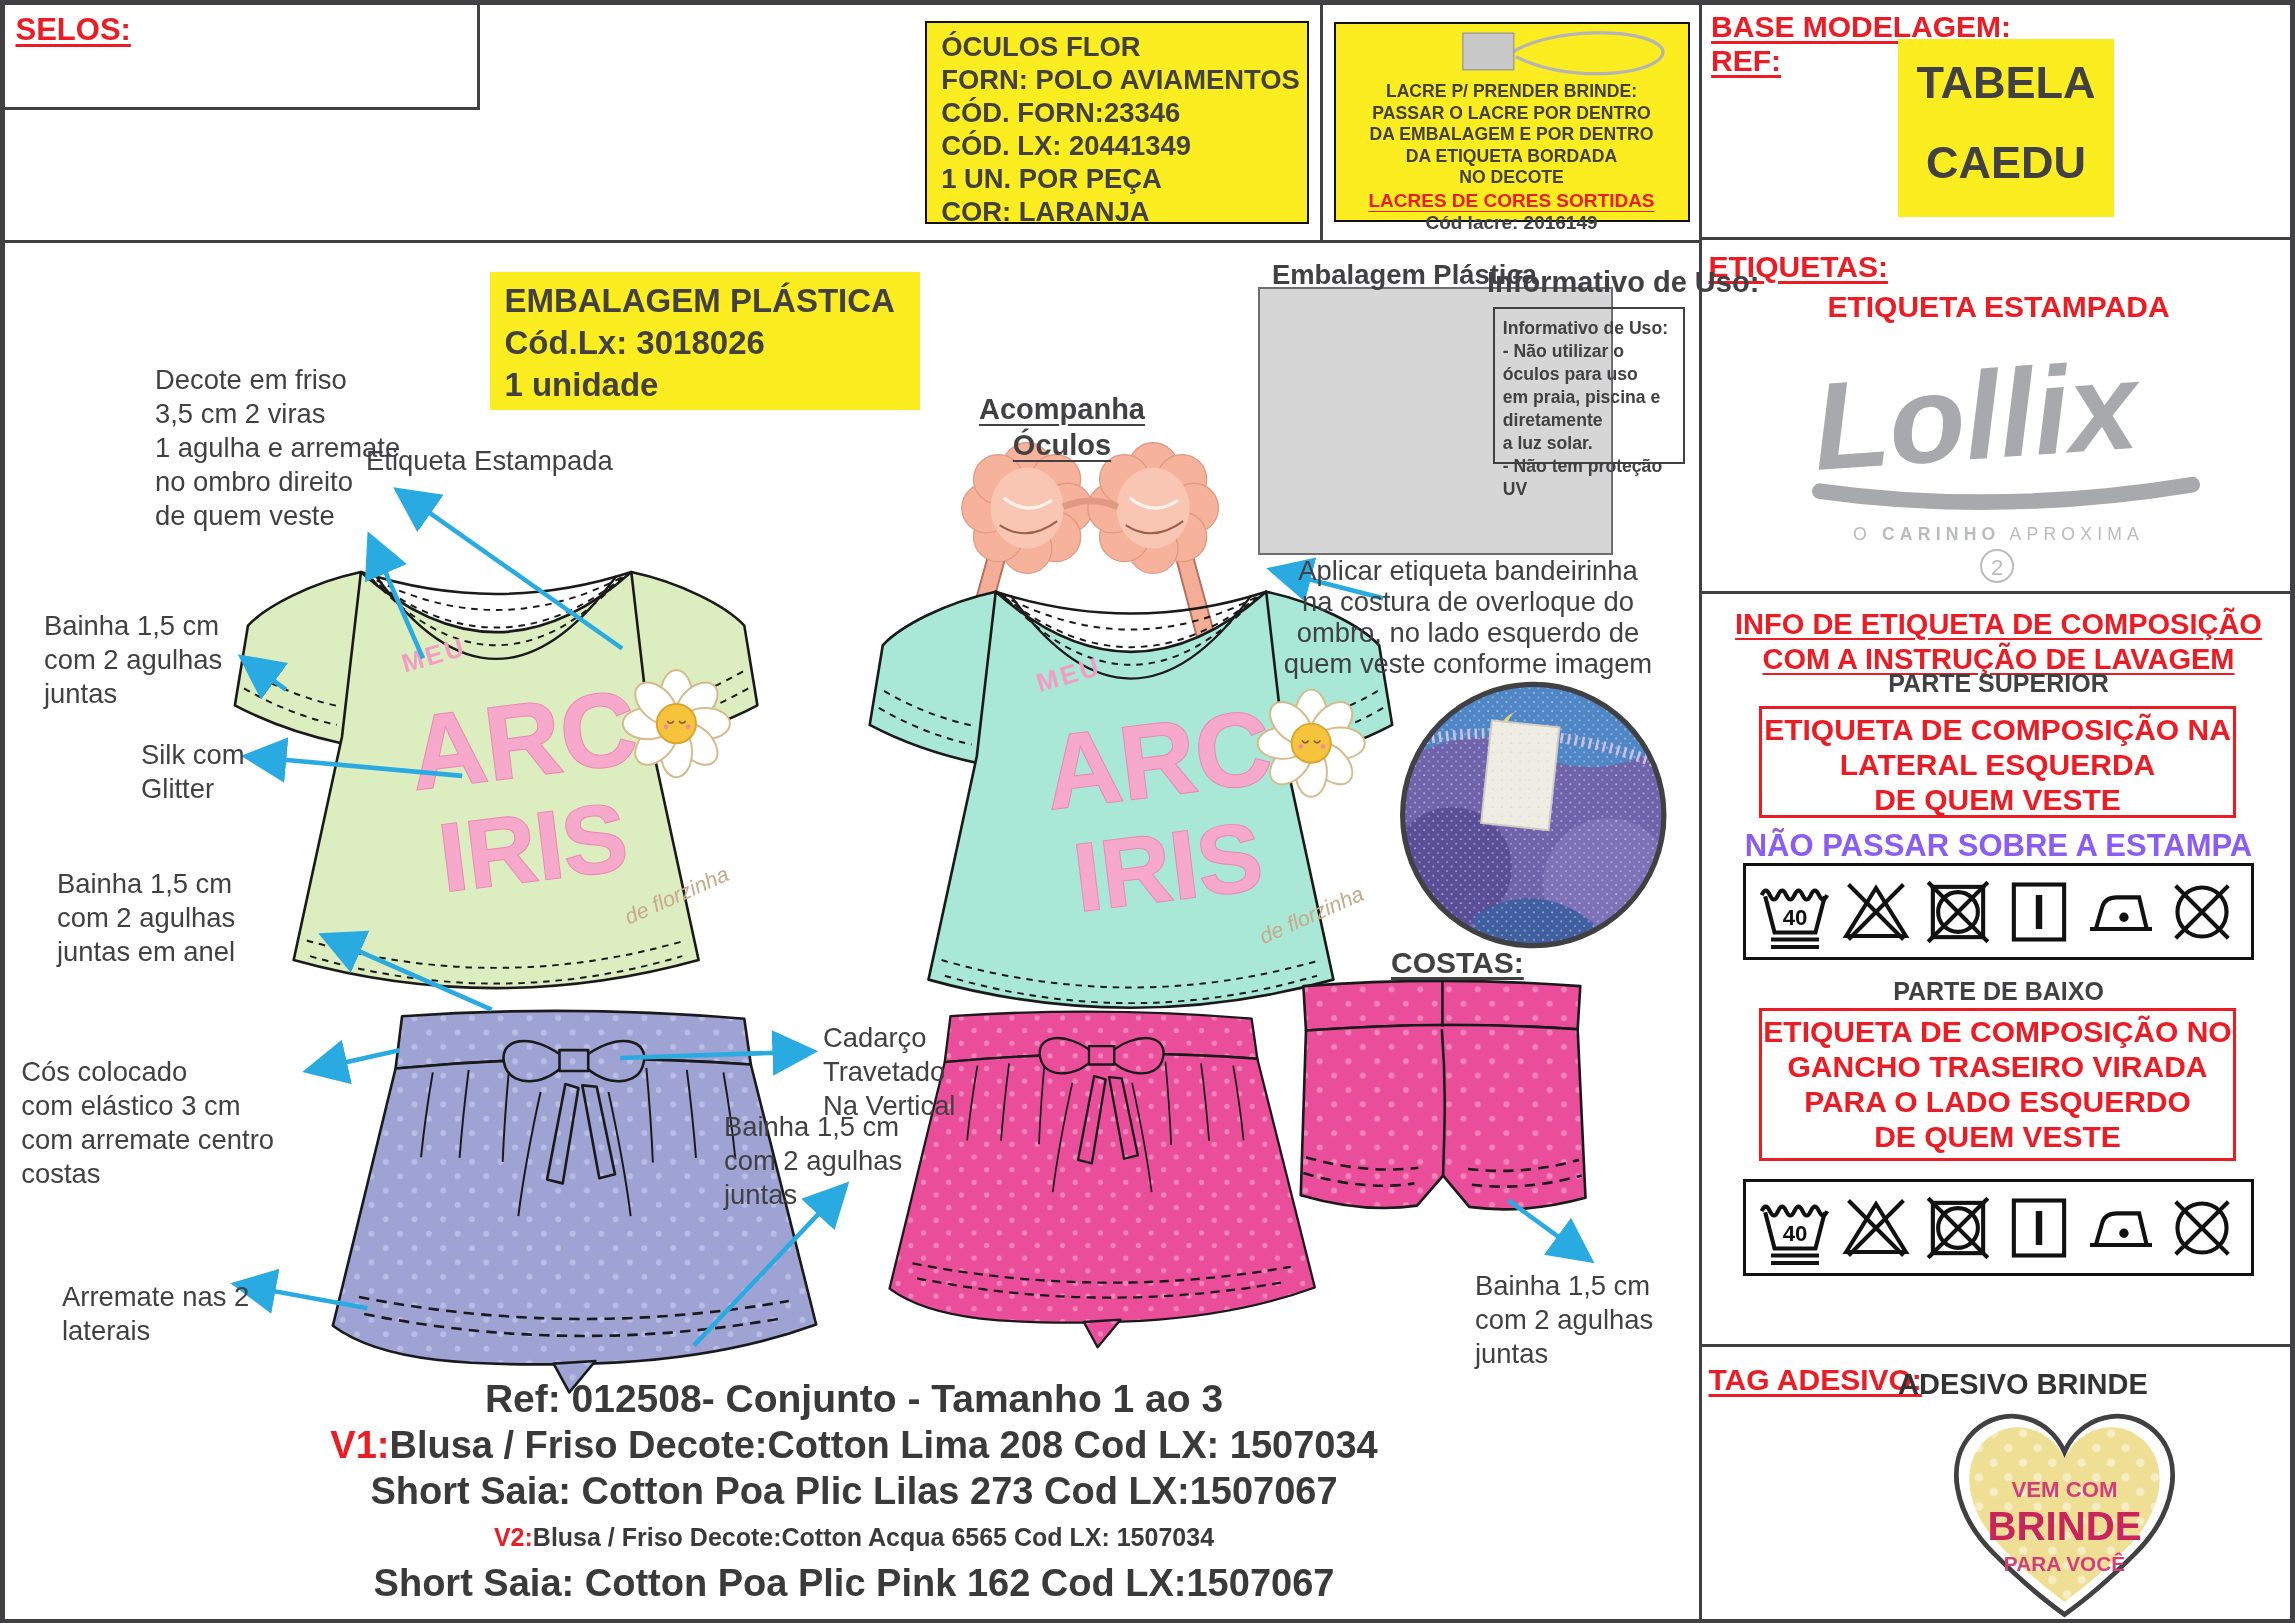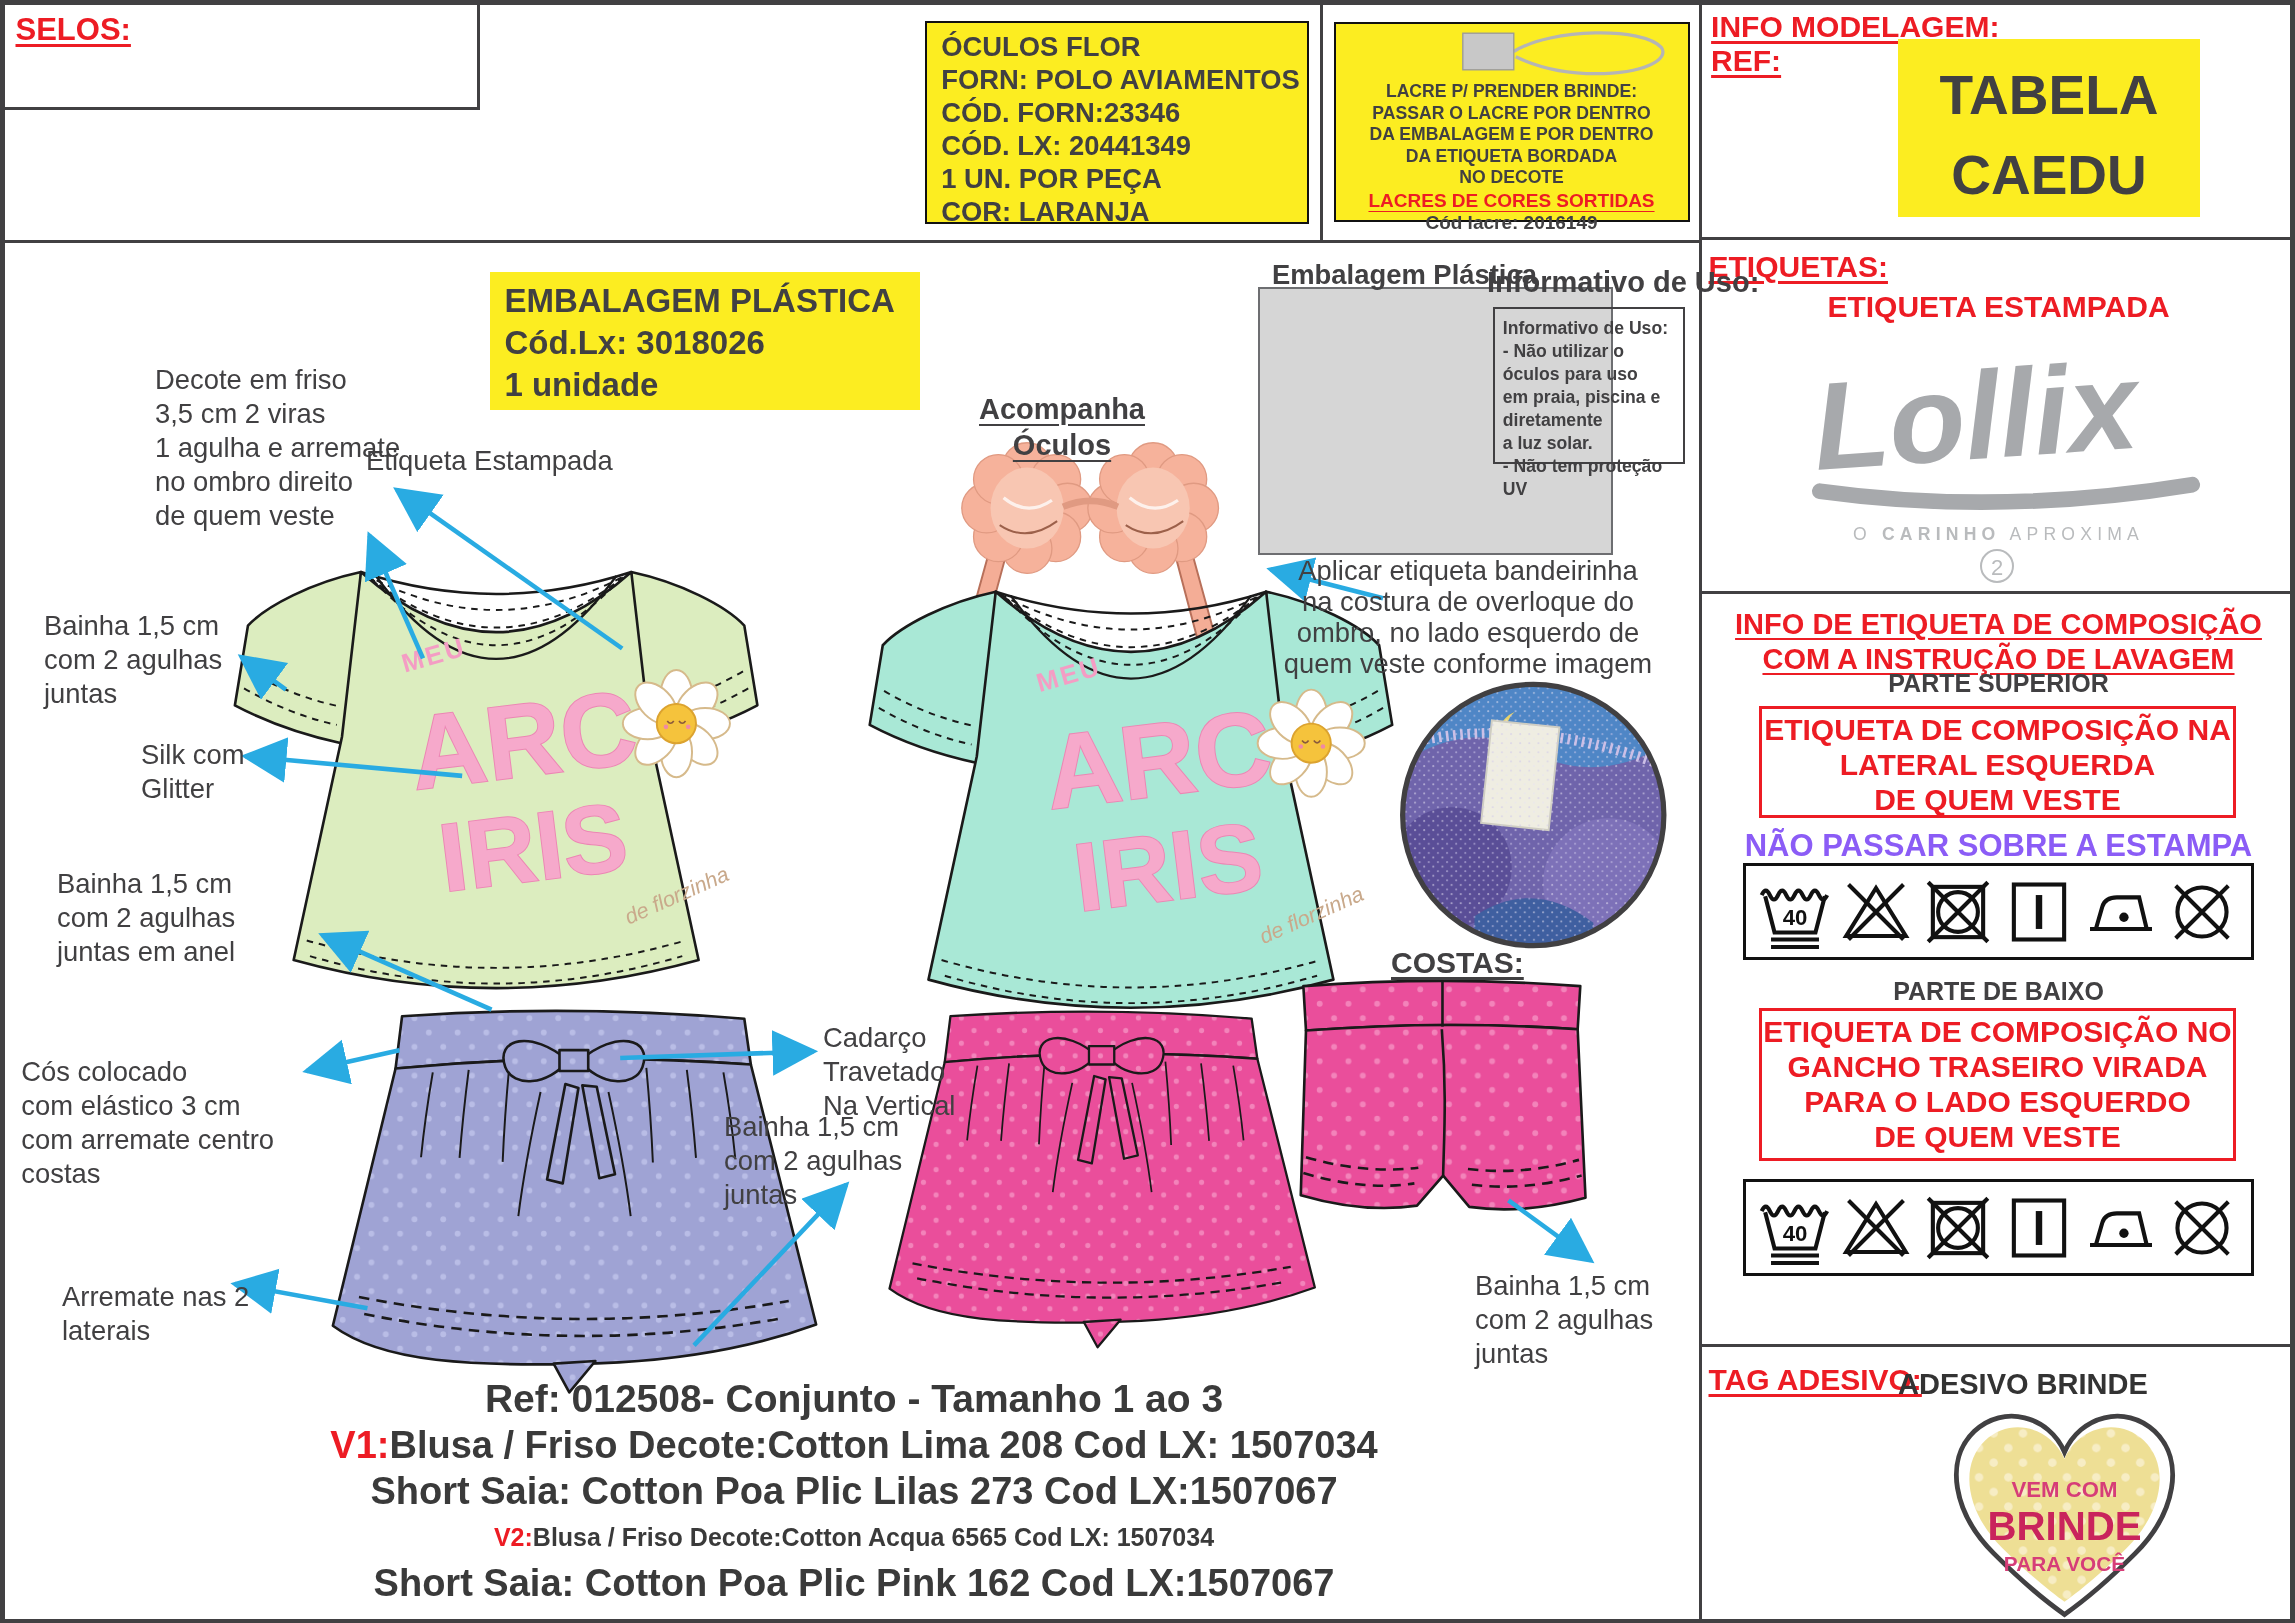--- a/index.html
+++ b/index.html
@@ -56,23 +56,23 @@
       <div class="rtitle" style="font-size:19px;line-height:23.5px">LACRES DE CORES SORTIDAS</div>
       <div class="b" style="font-size:19px">Cód lacre: 2016149</div>
     </div>
   </div>
 
   <div class="abs" style="left:0;top:235px;width:1694px;height:3.3px;background:#414042"></div>
 
   <div class="cell" style="left:1694px;top:0;width:596px;height:1614px;border-left:3.3px solid #414042">
 
     <div class="cell" style="left:0;top:0;width:593px;height:235px;border-bottom:3.3px solid #414042;padding:5.2px 9.1px">
-      <div class="rtitle" style="font-size:30px">INFO MODELAGEM:</div>
+      <div class="rtitle" style="font-size:30px">BASE MODELAGEM:</div>
       <div class="rtitle" style="font-size:30px">REF:</div>
-      <div class="yellow pre b ctr" style="position:absolute;left:196px;top:34px;width:302px;height:178px;font-size:55px;line-height:80px;padding-top:16px;box-sizing:border-box">TABELA
+      <div class="yellow pre b ctr" style="position:absolute;left:196px;top:34px;width:216px;height:178px;font-size:45px;line-height:80px;padding-top:4px;box-sizing:border-box">TABELA
 CAEDU</div>
     </div>
 
     <div class="cell" style="left:0;top:238px;width:593px;height:351px;border-bottom:3.3px solid #414042">
       <div class="rtitle" style="position:absolute;left:6.5px;top:6.5px;font-size:30px">ETIQUETAS:</div>
       <div class="red b ctr" style="position:absolute;left:0;top:47px;width:100%;font-size:30px">ETIQUETA ESTAMPADA</div>
       <svg style="position:absolute;left:72px;top:77px" width="451" height="196" viewBox="0 0 690 300">
         <text x="60" y="210" font-family="DejaVu Serif,serif" font-style="italic" font-weight="bold" font-size="190" fill="#a7a9ac" transform="rotate(-4 345 150)">Lollix</text>
         <path d="M70,262 Q345,300 640,252" stroke="#a7a9ac" stroke-width="24" fill="none" stroke-linecap="round"></path>
       </svg>

